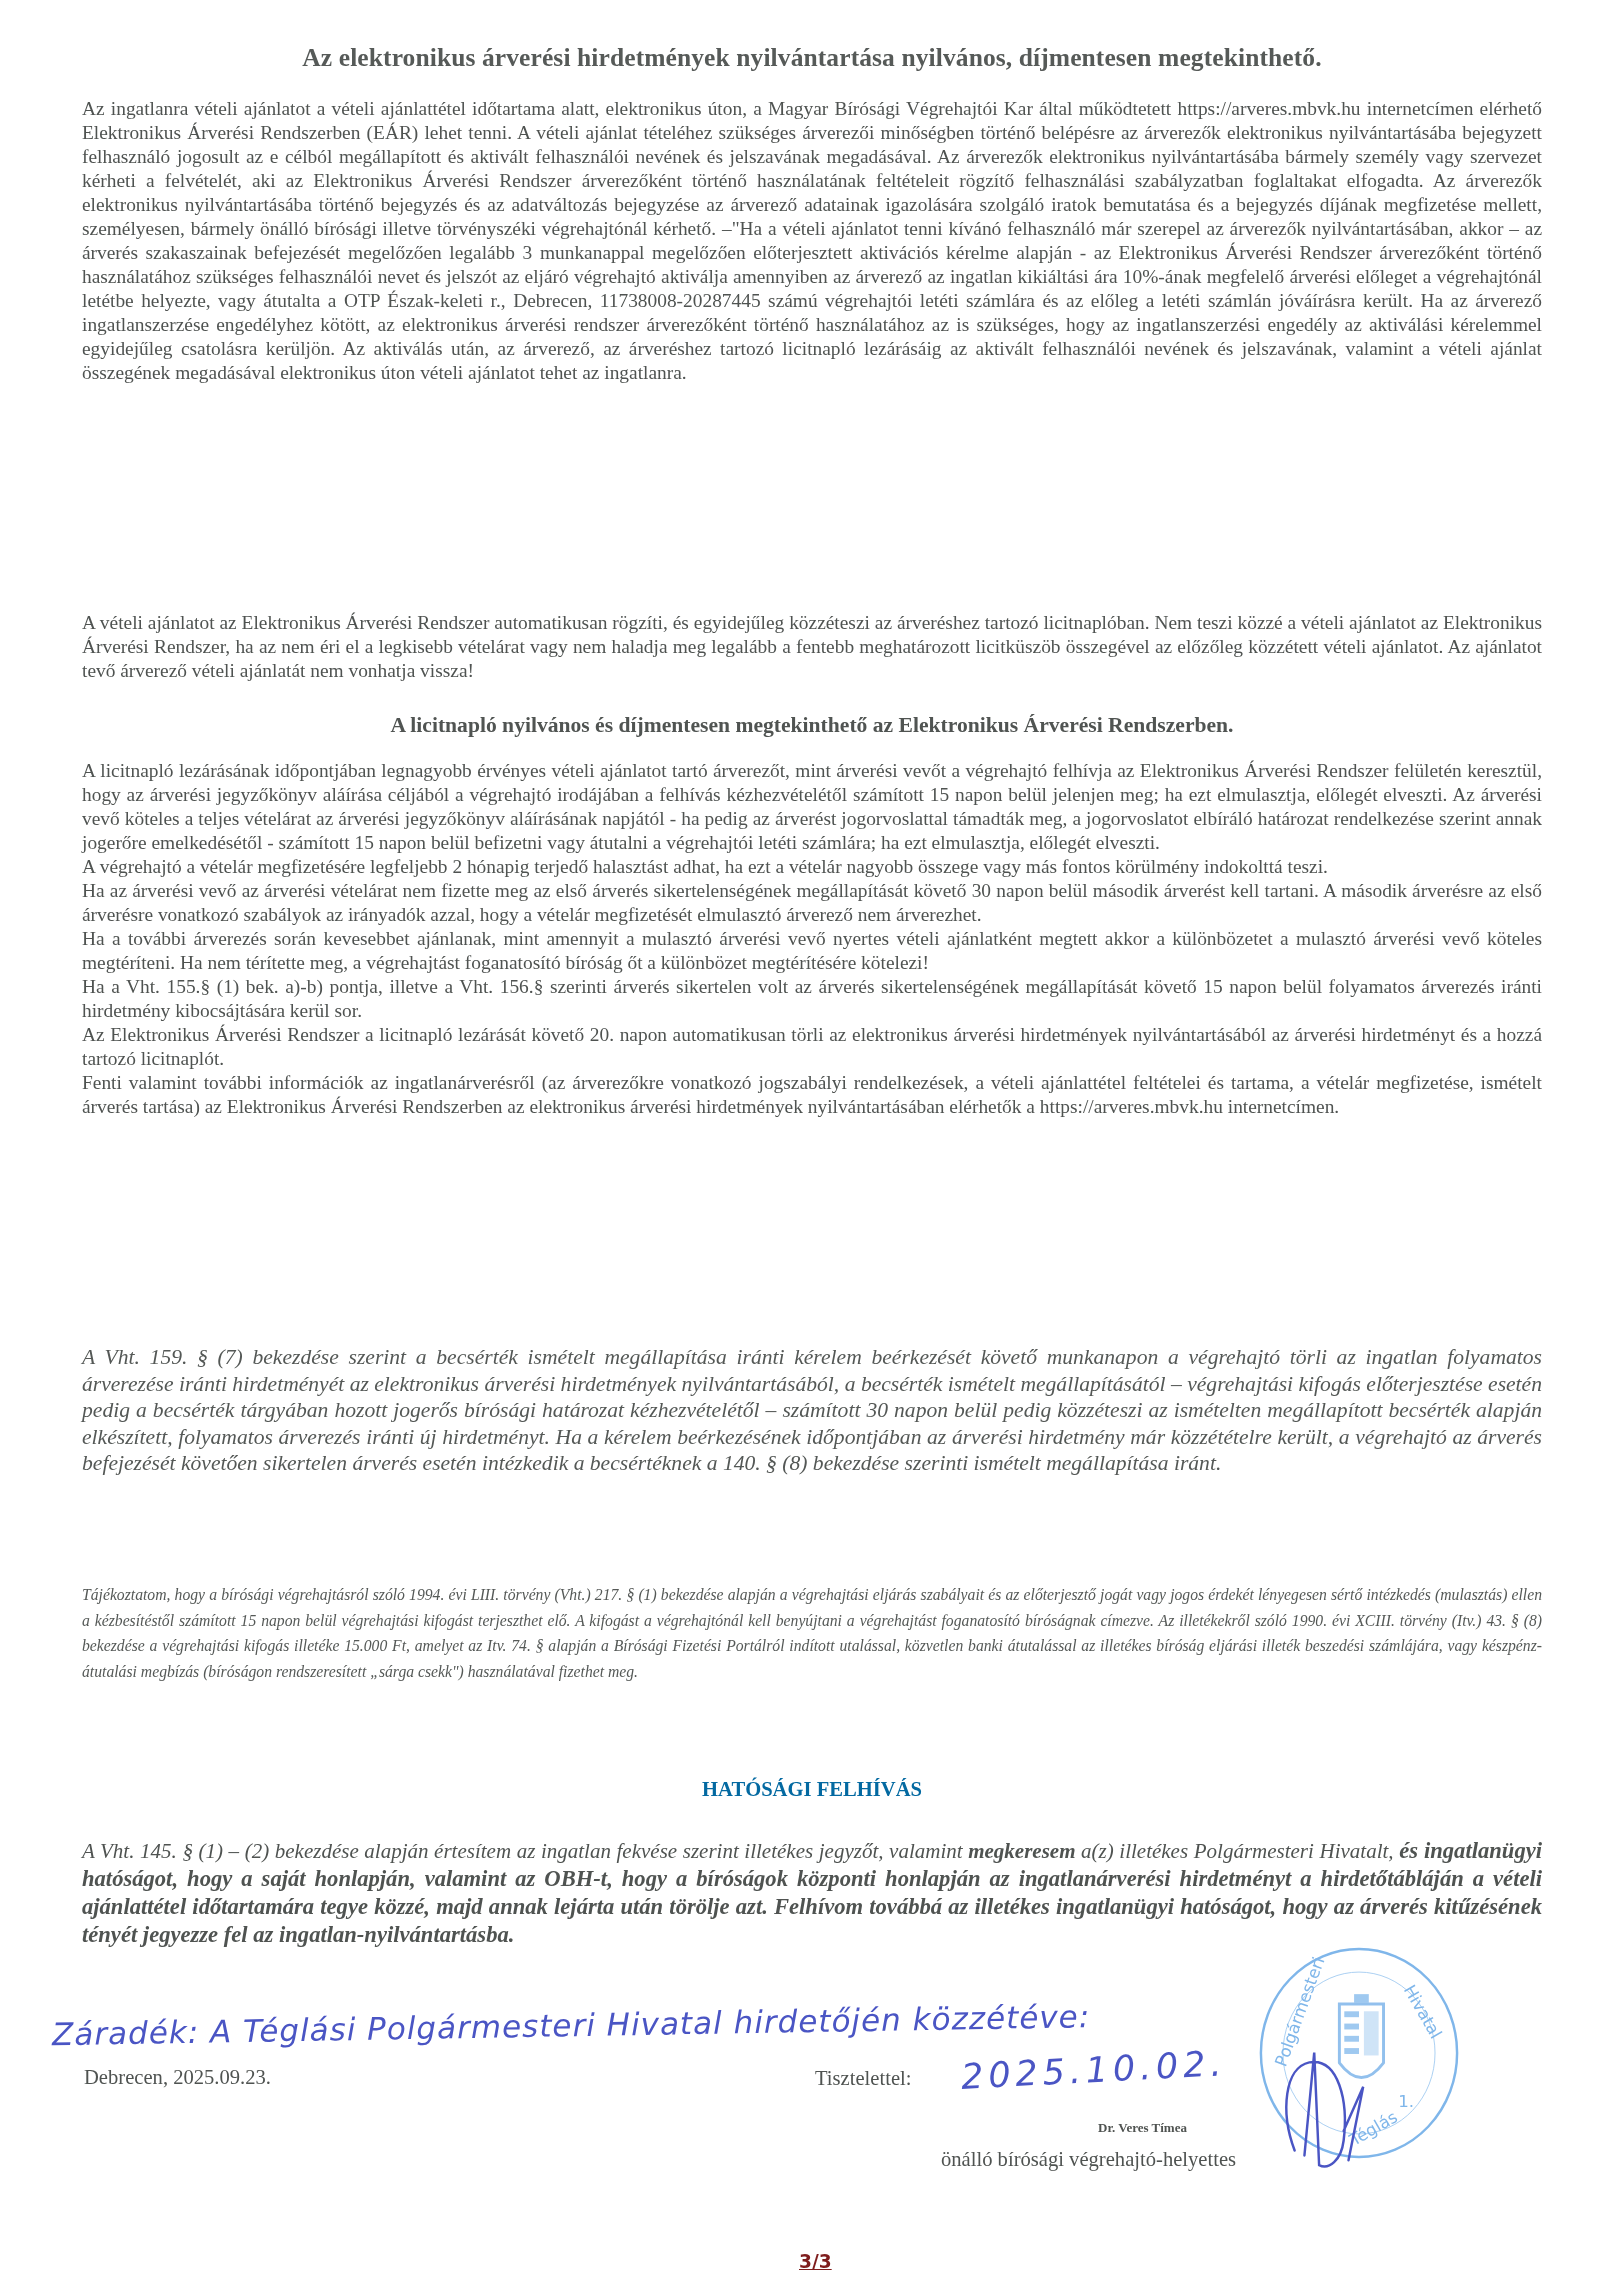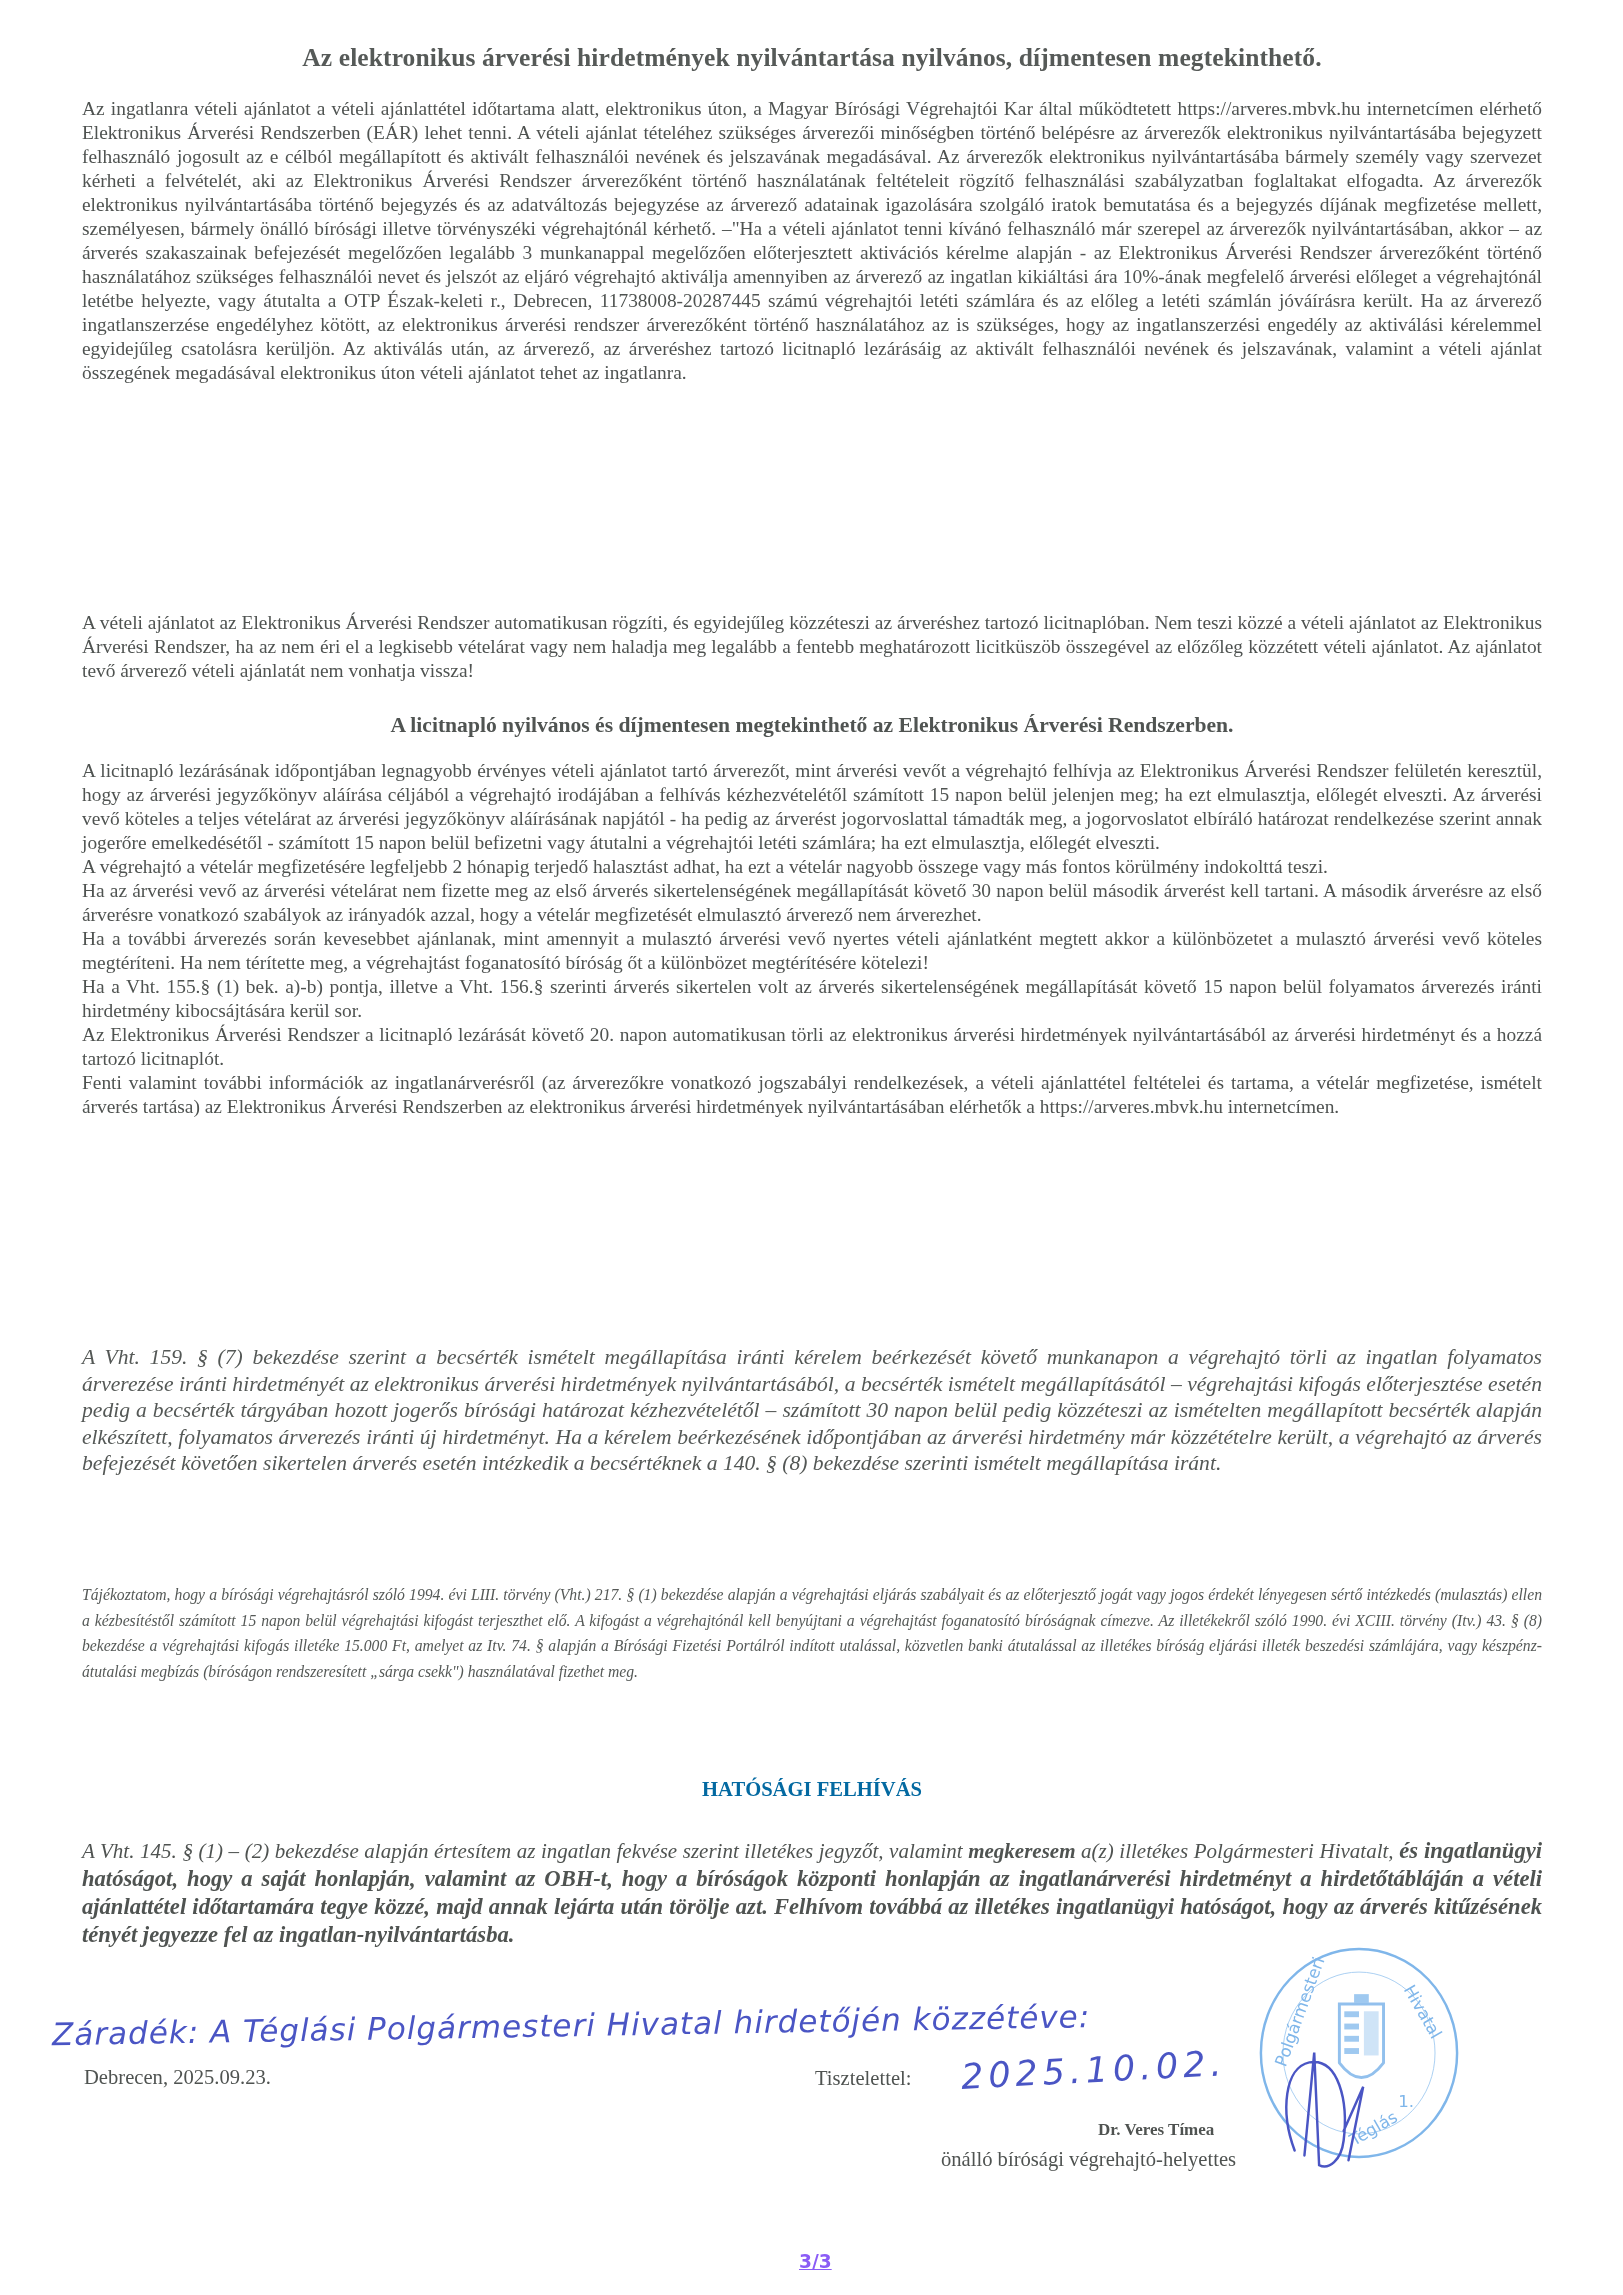--- a/index.html
+++ b/index.html
@@ -57,26 +57,26 @@
   .handwriting {
     position: absolute; font-family: "DejaVu Sans", sans-serif; font-style: italic;
     color: #4a55c4; font-size: 31px; letter-spacing: 1px;
     transform: rotate(-1deg);
   }
   #hw1 { left: 52px; top: 2006px; width: 1177px; }
   #hw2 { left: 961px; top: 2050px; font-size: 35px; letter-spacing: 4.9px; transform: rotate(-3deg); }
 
   .date { position: absolute; left: 84px; top: 2066px; font-size: 20.6px; }
   .regards { position: absolute; left: 815px; top: 2067px; font-size: 20.6px; }
-  .signer-name { position: absolute; left: 1098px; top: 2120px; font-size: 17px; font-weight: bold; }
+  .signer-name { position: absolute; left: 1098px; top: 2120px; font-size: 13px; font-weight: bold; }
   .signer-title { position: absolute; left: 941px; top: 2148px; font-size: 20.6px; }
 
   .pagenum {
     position: absolute; left: 799px; top: 2251px; font-family: "DejaVu Sans", sans-serif;
-    font-weight: bold; font-size: 18.6px; color: #8b5cf6; text-decoration: underline;
+    font-weight: bold; font-size: 18.6px; color: #7f1d1d; text-decoration: underline;
   }
 
   .stamp {
     position: absolute; left: 1256px; top: 1945px; width: 206px; height: 216px;
   }
   .signature { position: absolute; left: 1275px; top: 2033px; width: 147px; height: 142px; }
 </style>
 </head>
 <body>
 

